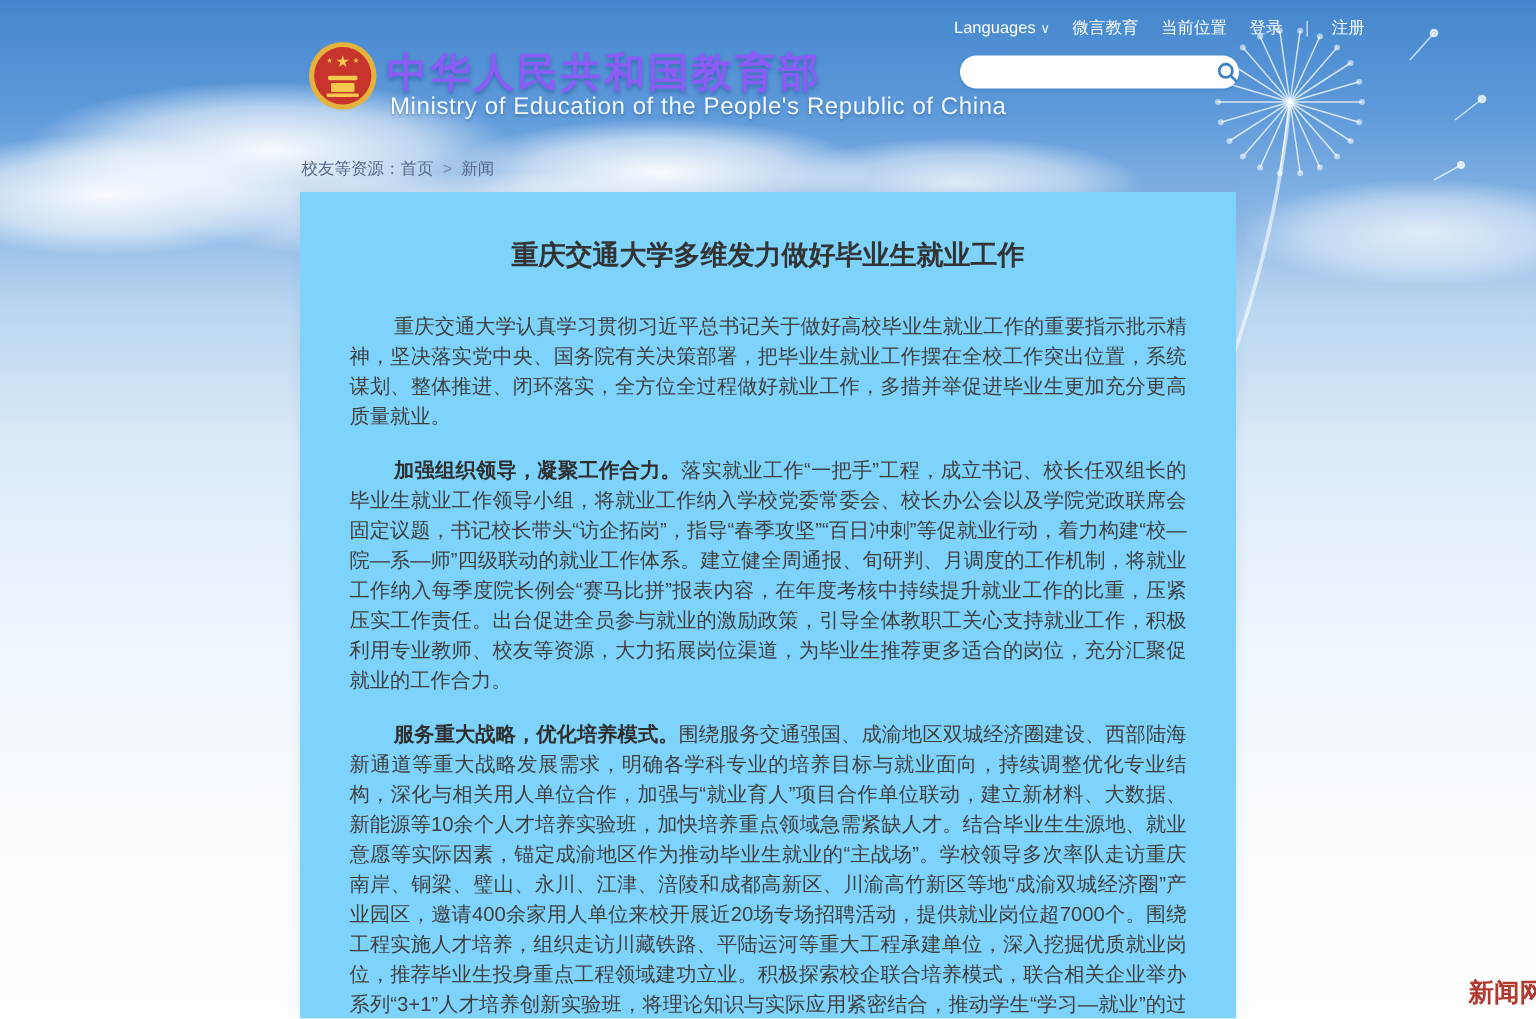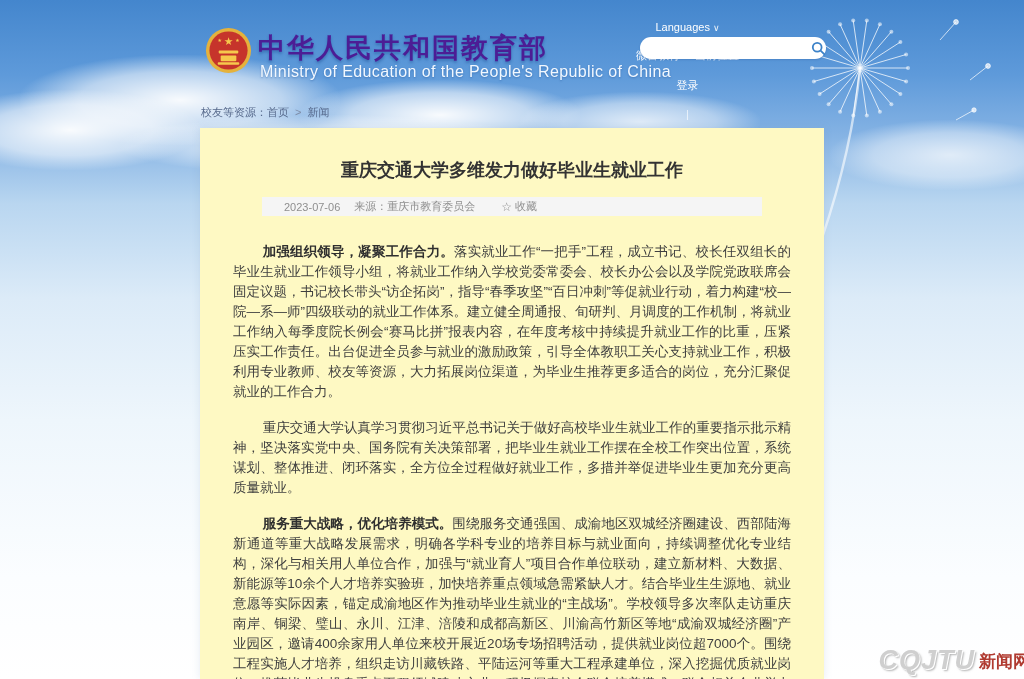--- a/index.html
+++ b/index.html
@@ -6,44 +6,44 @@
   body{
     width:1024px;height:679px;position:relative;overflow:hidden;
     font-family:"Liberation Sans","DejaVu Sans",sans-serif;
     background:linear-gradient(180deg,#4486cd 0%,#5e9ada 11%,#85b3e4 20%,
       #b9d6f0 30%,#dcebf8 44%,#eef6fc 62%,#fbfdff 85%,#ffffff 100%);
   }
   .cloud{position:absolute;pointer-events:none;
     background:radial-gradient(ellipse at center,rgba(255,255,255,.95) 0%,
       rgba(255,255,255,.55) 45%,rgba(255,255,255,0) 72%);}
   
-  .top-nav{position:absolute;left:636px;top:21px;display:flex;align-items:center;
-    gap:15px;font-size:11px;color:#fff;flex-direction:column;}
+  .top-nav{position:absolute;left:636px;top:11px;display:flex;align-items:center;
+    gap:15px;font-size:11px;color:#fff;}
   .top-nav span{cursor:pointer;}
   .caret{display:inline-block;font-size:9px;margin-left:3px;opacity:.9;}
   .auth-divider{opacity:.7;cursor:default;}
   
   .emblem{position:absolute;left:205px;top:27px;width:47px;height:47px;}
   .site-title{position:absolute;left:258px;top:30px;font-size:27px;font-weight:bold;
-    color:#4c1d95;letter-spacing:2px;text-shadow:0 2px 3px rgba(20,70,140,.45);white-space:nowrap;}
+    color:#8b5cf6;letter-spacing:2px;text-shadow:0 2px 3px rgba(20,70,140,.45);white-space:nowrap;}
   .site-subtitle{position:absolute;left:260px;top:63px;font-size:16px;color:#f2f8ff;
     letter-spacing:.4px;text-shadow:0 1px 2px rgba(20,70,140,.4);white-space:nowrap;}
   .search-box{position:absolute;left:640px;top:37px;width:186px;height:22px;
     background:#fff;border-radius:12px;box-shadow:0 1px 2px rgba(30,80,150,.25);
     display:flex;align-items:center;}
   .search-input{flex:1;border:none;outline:none;background:transparent;height:16px;
     margin-left:12px;font-size:12px;color:#333;}
   .search-btn{width:26px;height:22px;border:none;background:transparent;cursor:pointer;
     display:flex;align-items:center;justify-content:center;padding:0;}
   
   .breadcrumb{position:absolute;left:201px;top:105px;font-size:11px;color:#55688b;}
   .breadcrumb a{color:#55688b;text-decoration:none;cursor:pointer;text-align:center;}
   .crumb-sep{margin:0 6px;color:#7d8ca6;}
   
-  .card{position:absolute;left:200px;top:128px;width:624px;height:551px;background:#fef9c3;
+  .card{position:absolute;left:200px;top:128px;width:624px;height:551px;background:#7dd3fc;
     box-shadow:0 0 8px rgba(110,145,190,.18);box-sizing:border-box;padding:28px 33px 0 33px;}
   .article-title{text-align:center;font-size:18px;font-weight:bold;color:#333;
     margin:2px 0 0 0;line-height:24px;}
   .meta-bar{width:500px;height:19px;margin:15px auto 0 auto;background:#f5f5f5;
     display:flex;align-items:center;box-sizing:border-box;padding-left:22px;
     font-size:11px;color:#8f8f8f;}
   .meta-src{margin-left:14px;}
   .fav{margin-left:26px;cursor:pointer;display:flex;align-items:center;gap:3px;color:#8f8f8f;}
   .fav .star{font-size:12px;line-height:1;}
   .article-body{margin-top:26px;font-size:13.5px;line-height:20px;color:#3f3f3f;
@@ -159,31 +159,22 @@
     </svg>
   </button>
 </div>
 
 <div class="breadcrumb">
   <span>校友等资源：</span><span id="crumb-items"><a>首页</a><span class="crumb-sep">&gt;</span><a>新闻</a></span>
 </div>
 
 <div class="card">
   <h1 class="article-title">重庆交通大学多维发力做好毕业生就业工作</h1>
-  <div class="meta-bar">
-    <span>2023-07-06</span>
-    <span class="meta-src"><span>来源：</span><span>重庆市教育委员会</span></span>
-    <span class="fav">
-      <span class="star">☆</span>
-      <span>收藏</span>
-    </span>
-  </div>
   <div class="article-body" id="article-body">
+      <p>重庆交通大学认真学习贯彻习近平总书记关于做好高校毕业生就业工作的重要指示批示精神，坚决落实党中央、国务院有关决策部署，把毕业生就业工作摆在全校工作突出位置，系统谋划、整体推进、闭环落实，全方位全过程做好就业工作，多措并举促进毕业生更加充分更高质量就业。</p>
       <p><b>加强组织领导，凝聚工作合力。</b>落实就业工作“一把手”工程，成立书记、校长任双组长的毕业生就业工作领导小组，将就业工作纳入学校党委常委会、校长办公会以及学院党政联席会固定议题，书记校长带头“访企拓岗”，指导“春季攻坚”“百日冲刺”等促就业行动，着力构建“校—院—系—师”四级联动的就业工作体系。建立健全周通报、旬研判、月调度的工作机制，将就业工作纳入每季度院长例会“赛马比拼”报表内容，在年度考核中持续提升就业工作的比重，压紧压实工作责任。出台促进全员参与就业的激励政策，引导全体教职工关心支持就业工作，积极利用专业教师、校友等资源，大力拓展岗位渠道，为毕业生推荐更多适合的岗位，充分汇聚促就业的工作合力。</p>
-      <p>重庆交通大学认真学习贯彻习近平总书记关于做好高校毕业生就业工作的重要指示批示精神，坚决落实党中央、国务院有关决策部署，把毕业生就业工作摆在全校工作突出位置，系统谋划、整体推进、闭环落实，全方位全过程做好就业工作，多措并举促进毕业生更加充分更高质量就业。</p>
       <p><b>服务重大战略，优化培养模式。</b>围绕服务交通强国、成渝地区双城经济圈建设、西部陆海新通道等重大战略发展需求，明确各学科专业的培养目标与就业面向，持续调整优化专业结构，深化与相关用人单位合作，加强与“就业育人”项目合作单位联动，建立新材料、大数据、新能源等10余个人才培养实验班，加快培养重点领域急需紧缺人才。结合毕业生生源地、就业意愿等实际因素，锚定成渝地区作为推动毕业生就业的“主战场”。学校领导多次率队走访重庆南岸、铜梁、璧山、永川、江津、涪陵和成都高新区、川渝高竹新区等地“成渝双城经济圈”产业园区，邀请400余家用人单位来校开展近20场专场招聘活动，提供就业岗位超7000个。围绕工程实施人才培养，组织走访川藏铁路、平陆运河等重大工程承建单位，深入挖掘优质就业岗位，推荐毕业生投身重点工程领域建功立业。积极探索校企联合培养模式，联合相关企业举办系列“3+1”人才培养创新实验班，将理论知识与实际应用紧密结合，推动学生“学习—就业”的过程充分衔接。与相关中央企业共建实习实训基地，整合科研平台项目、学科专业竞赛、毕业设计实践等资源，强化职业能力训练，不断提升毕业生的就业竞争力。</p>
     </div>
 </div>
 
 <div class="watermark">
-  <span class="wm-latin">CQJTU</span>
   <span class="wm-cjk">新闻网</span>
 </div>
 
 </body></html>

